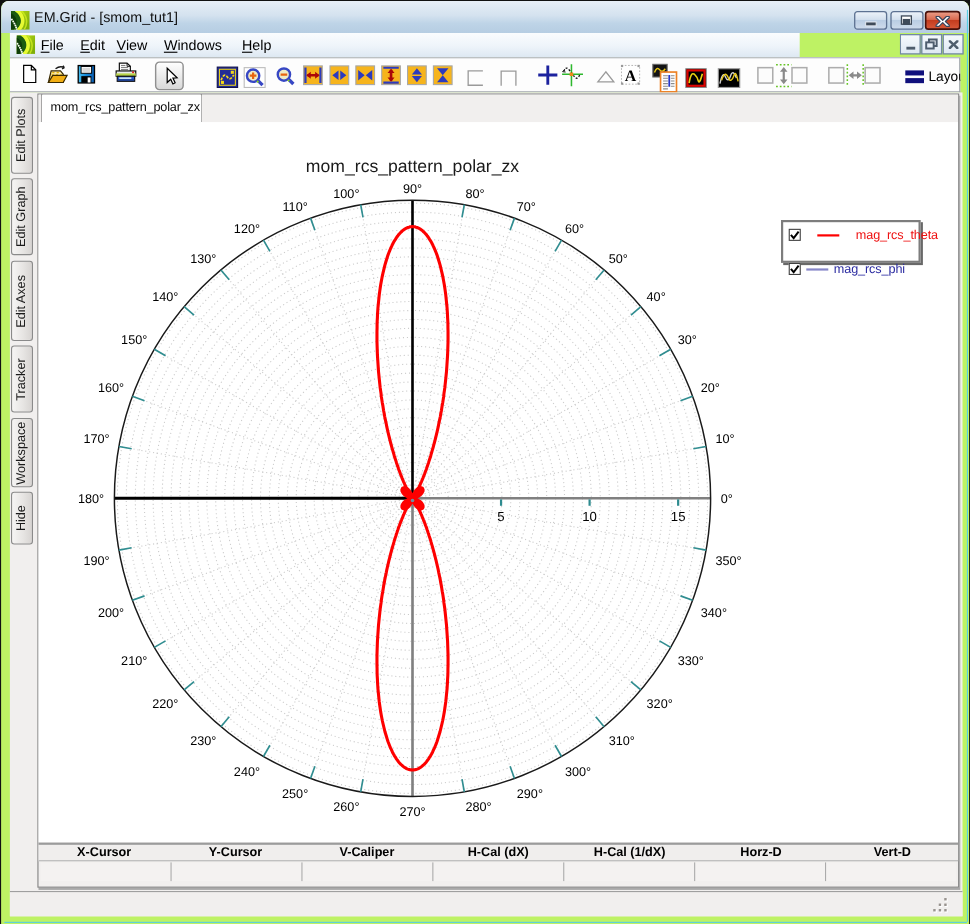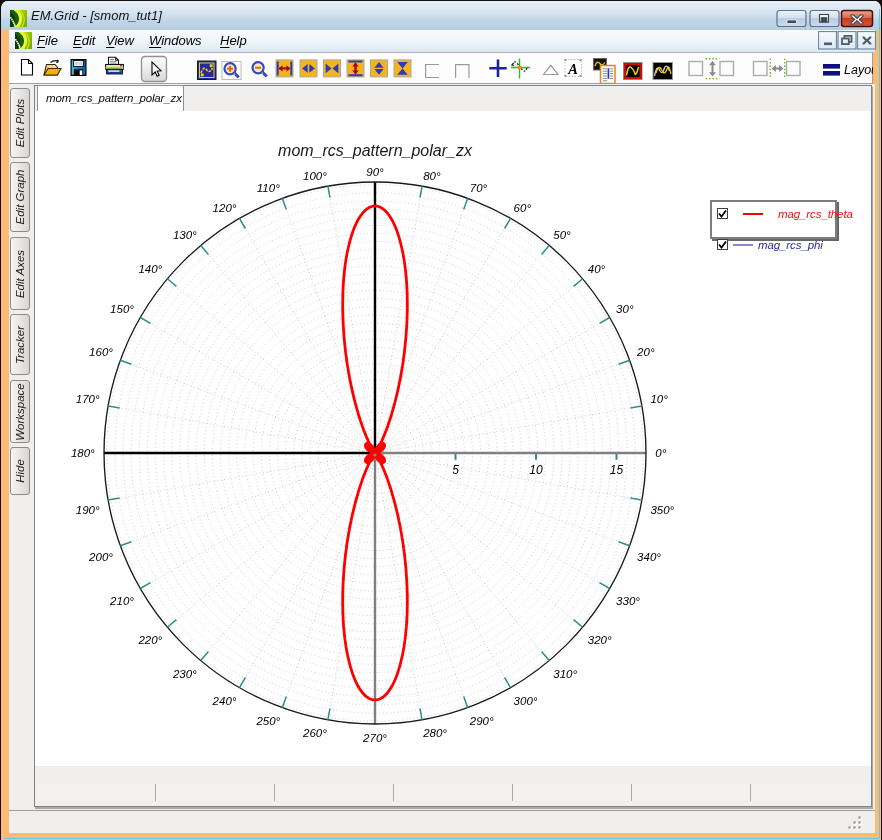--- a/index.html
+++ b/index.html
@@ -1,24 +1,24 @@
 <!DOCTYPE html>
 <html><head><meta charset="utf-8"><style>
 *{margin:0;padding:0;box-sizing:border-box;}
 html,body{width:882px;height:840px;background:#111;overflow:hidden;
   font-family:"Liberation Sans",sans-serif;}
 #win{position:absolute;left:1px;top:1px;width:880px;height:839px;
-  background:#fdba74;border-radius:7px 7px 0 0;overflow:hidden;font-style:italic;}
+  background:#bef264;border-radius:7px 7px 0 0;overflow:hidden;}
 #win .tophl{position:absolute;left:0;top:0;width:100%;height:2px;background:#eef5fb;border-radius:7px 7px 0 0;}
 #titlebar{position:absolute;left:0;top:0;width:100%;height:29px;
   background:linear-gradient(#e7eff7,#d4e2ef 45%,#bed4e7 70%,#b6cde2);border-radius:7px 7px 0 0;}
 #titlebar .ttl{position:absolute;left:30px;top:7px;font-size:13px;color:#101010;}
 .cyan-r{position:absolute;right:1px;top:8px;bottom:2px;width:1px;background:#56cfe4;}
 .cyan-b{position:absolute;left:3px;right:2px;bottom:1px;height:1px;background:#56cfe4;}
-#menubar{position:absolute;left:8px;top:29px;width:866px;height:22px;
+#menubar{position:absolute;left:8px;top:29px;width:718px;height:22px;
   background:linear-gradient(#fafcfe,#eef4fa 55%,#dde8f2);}
 #menubar .mi{position:absolute;top:3px;font-size:13px;color:#000;}
 #menubar .mi u{text-decoration:underline;text-underline-offset:2px;}
 #toolbar{position:absolute;left:8px;top:51px;width:864px;height:32px;background:#fdfdfd;
   border-top:1px solid #aeb4ba;border-bottom:1px solid #9aa0a6;border-right:1px solid #9aa0a6;}
 #workspace{position:absolute;left:8px;top:83px;width:866px;height:749px;background:#f1efee;}
 .stab{position:absolute;left:1px;width:20px;background:linear-gradient(to right,#f6f5f4,#e7e5e3 55%,#d7d4d2);
   border:1px solid #8a8a8a;border-radius:3px;color:#1a1a1a;}
 .stab span{position:absolute;left:50%;top:50%;transform:translate(-50%,-50%) rotate(-90deg);
   white-space:nowrap;font-size:11.5px;}
@@ -511,20 +511,29 @@
       <div class="cb">
                 <svg width="11" height="11" viewBox="0 0 11 11" style="position:absolute;left:-1px;top:-1px;">
                   <path d="M2 5.5 L4.5 8.5 L9 2.5" fill="none" stroke="#000" stroke-width="1.8"></path>
                 </svg>
               </div>
       <div class="line" style="border-top:2.2px solid #8787c9;"></div>
       <div class="txt" style="color:#2a2aa0;">mag_rcs_phi</div>
      </div>
     </div>
    </div>
+   <div id="stathead">
+    <div>X-Cursor</div>
+          <div>Y-Cursor</div>
+          <div>V-Caliper</div>
+          <div>H-Cal (dX)</div>
+    <div>H-Cal (1/dX)</div>
+          <div>Horz-D</div>
+          <div>Vert-D</div>
+   </div>
    <div id="statcells">
           <div></div>
           <div></div>
           <div></div>
           <div></div>
           <div></div>
           <div></div>
           <div></div>
         </div>
   </div>

